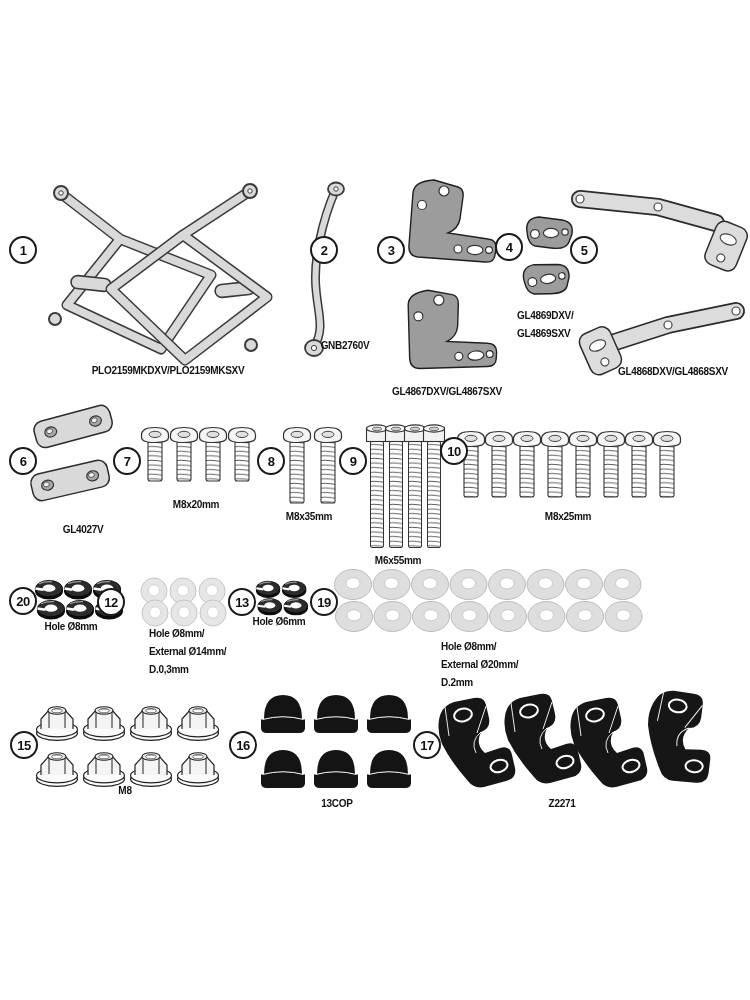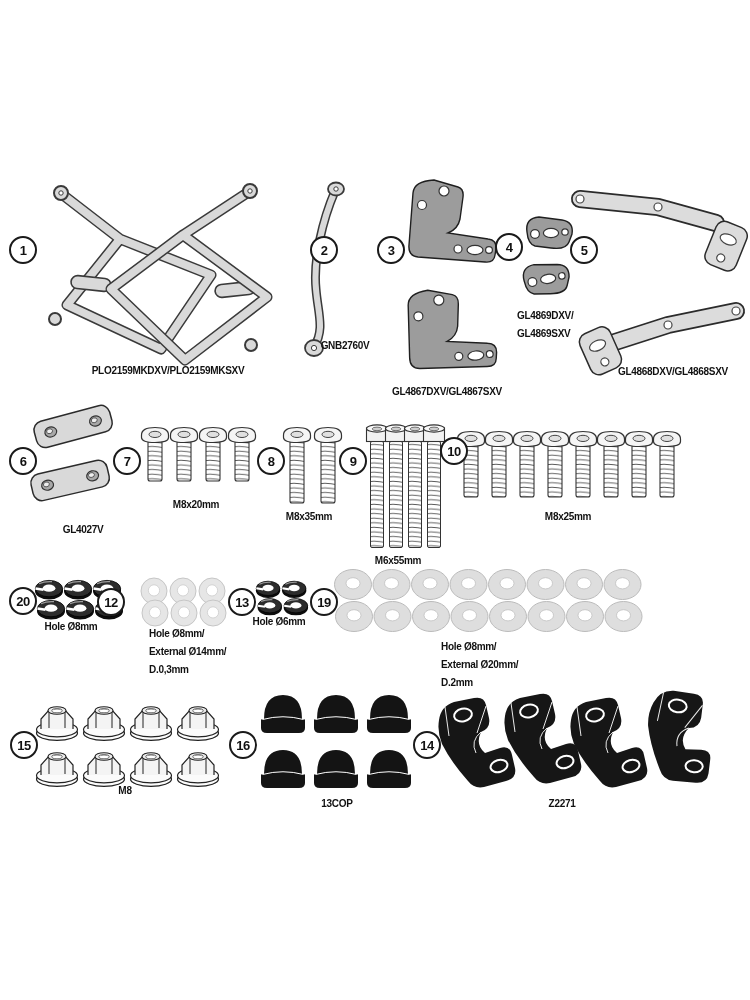--- a/index.html
+++ b/index.html
@@ -364,17 +364,17 @@
 
   <svg style="left:432px;top:688px" width="315" height="105" viewBox="0 0 315 105">
     <use href="#clamp" x="0" y="8"></use>
     <use href="#clamp" x="66" y="4"></use>
     <use href="#clamp" x="132" y="8"></use>
     <g transform="translate(204,2) rotate(20 45 48)">
       <use href="#clamp"></use>
     </g>
   </svg>
   <div class="badge" style="left:413px;top:731px">
-      <span>14</span>
+      <span>17</span>
     </div>
   <div class="lbl lbl-c" style="left:562px;top:798px"><span>Z2271</span></div>
 
 </div>
 
 </body></html>

